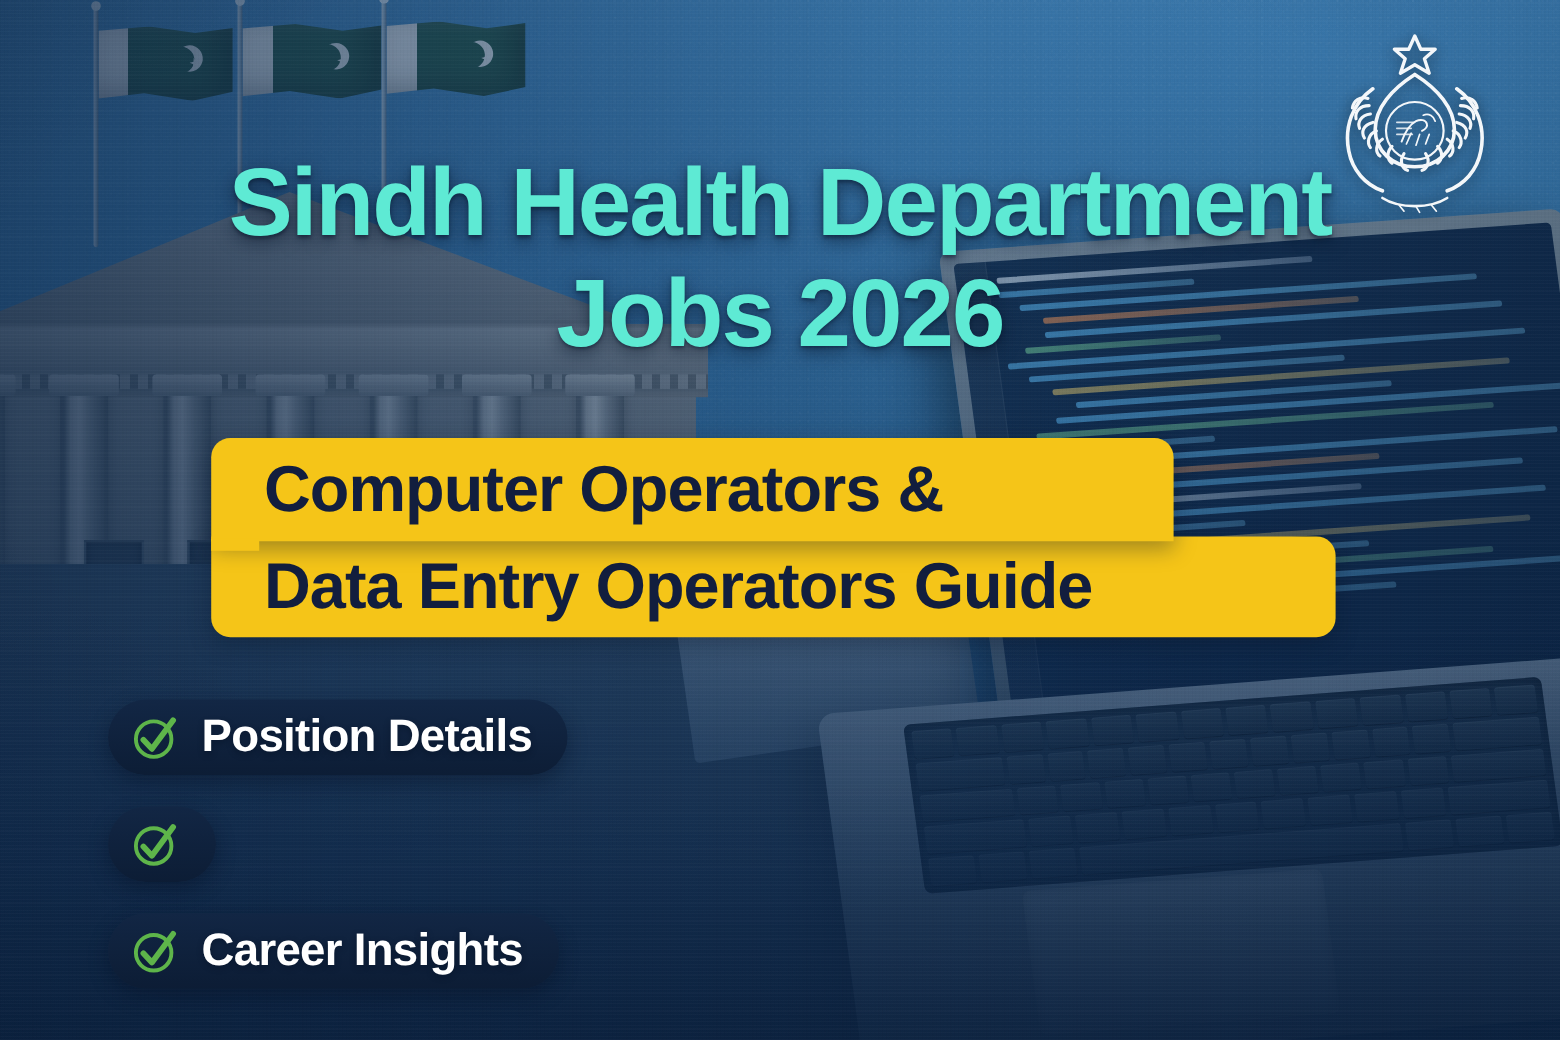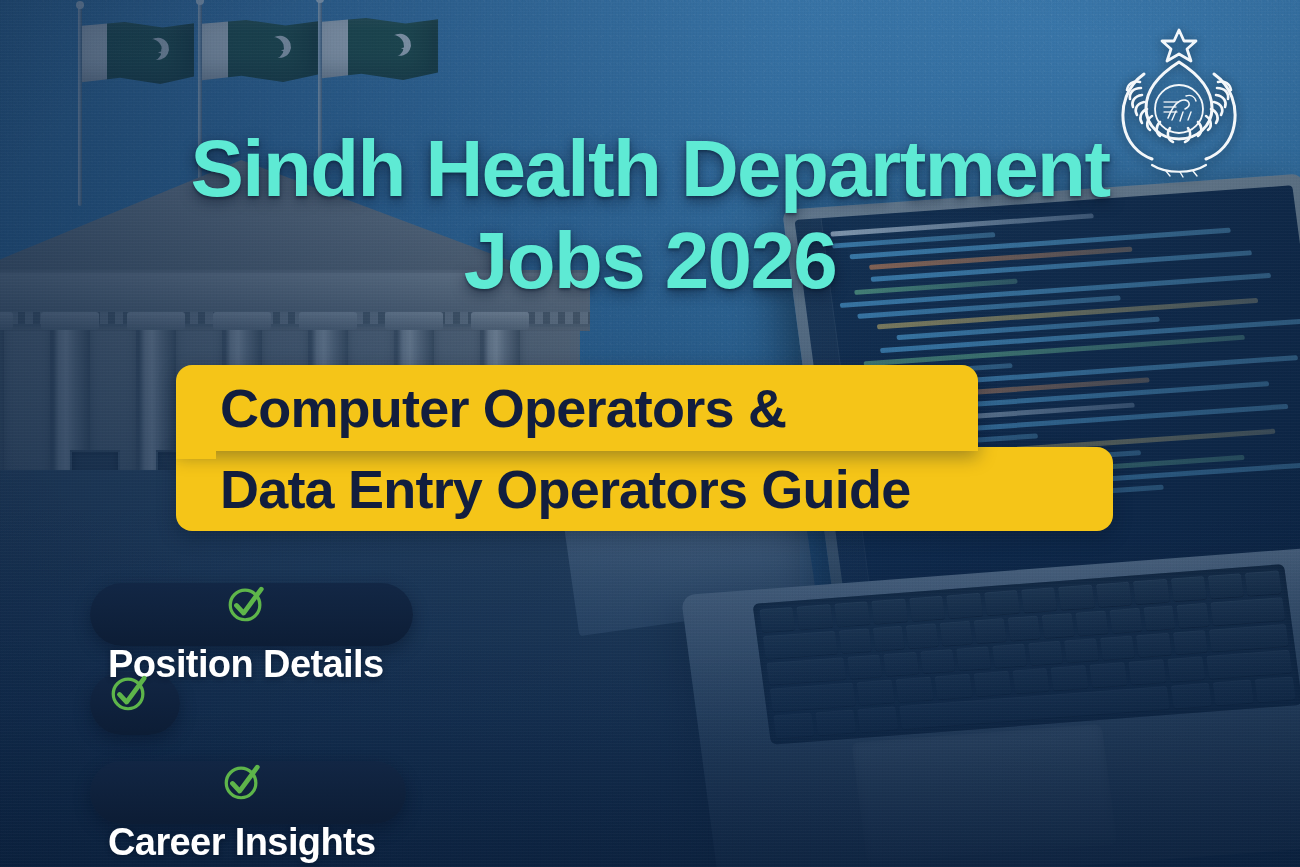--- a/index.html
+++ b/index.html
@@ -334,21 +334,20 @@
     display: flex;
     align-items: center;
     gap: 18px;
     height: 63px;
     margin-bottom: 26px;
     padding: 0 30px 0 18px;
     background: linear-gradient(180deg, rgba(18,38,68,.94), rgba(12,28,52,.94));
     border-radius: 32px;
     width: max-content;
     box-shadow: 0 6px 16px rgba(4,16,34,.40);
-    flex-direction: column;
   }
   .pill .check { width: 42px; height: 42px; flex: 0 0 42px; }
   .pill .label {
     color: #ffffff;
     font-size: 38px;
     font-weight: 600;
     letter-spacing: -0.6px;
     white-space: nowrap;
     text-shadow: 0 2px 5px rgba(4,16,34,.45);
   }

